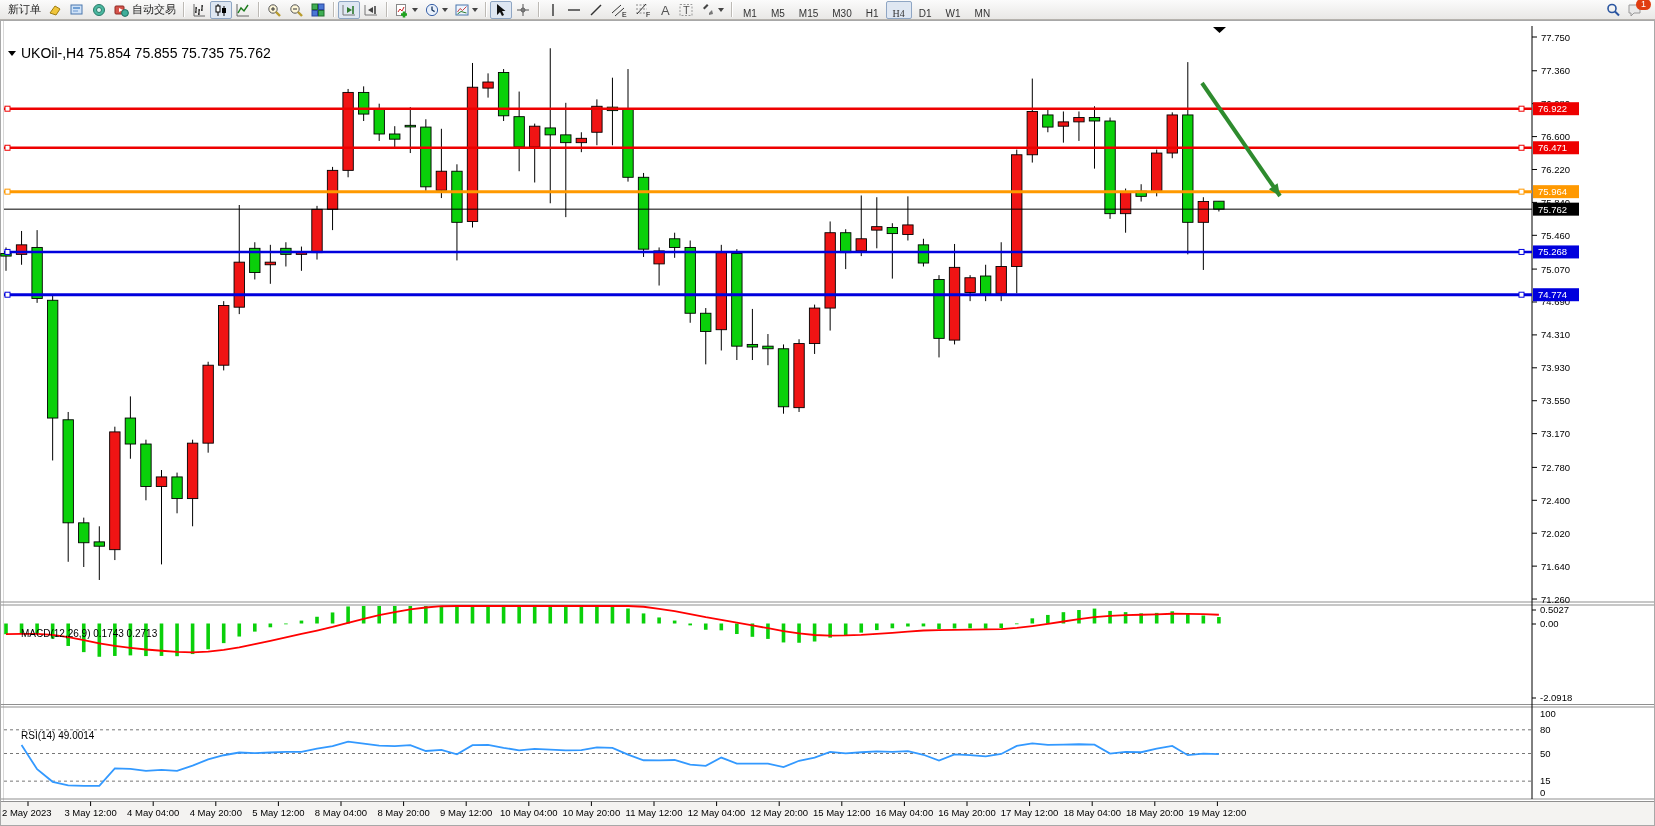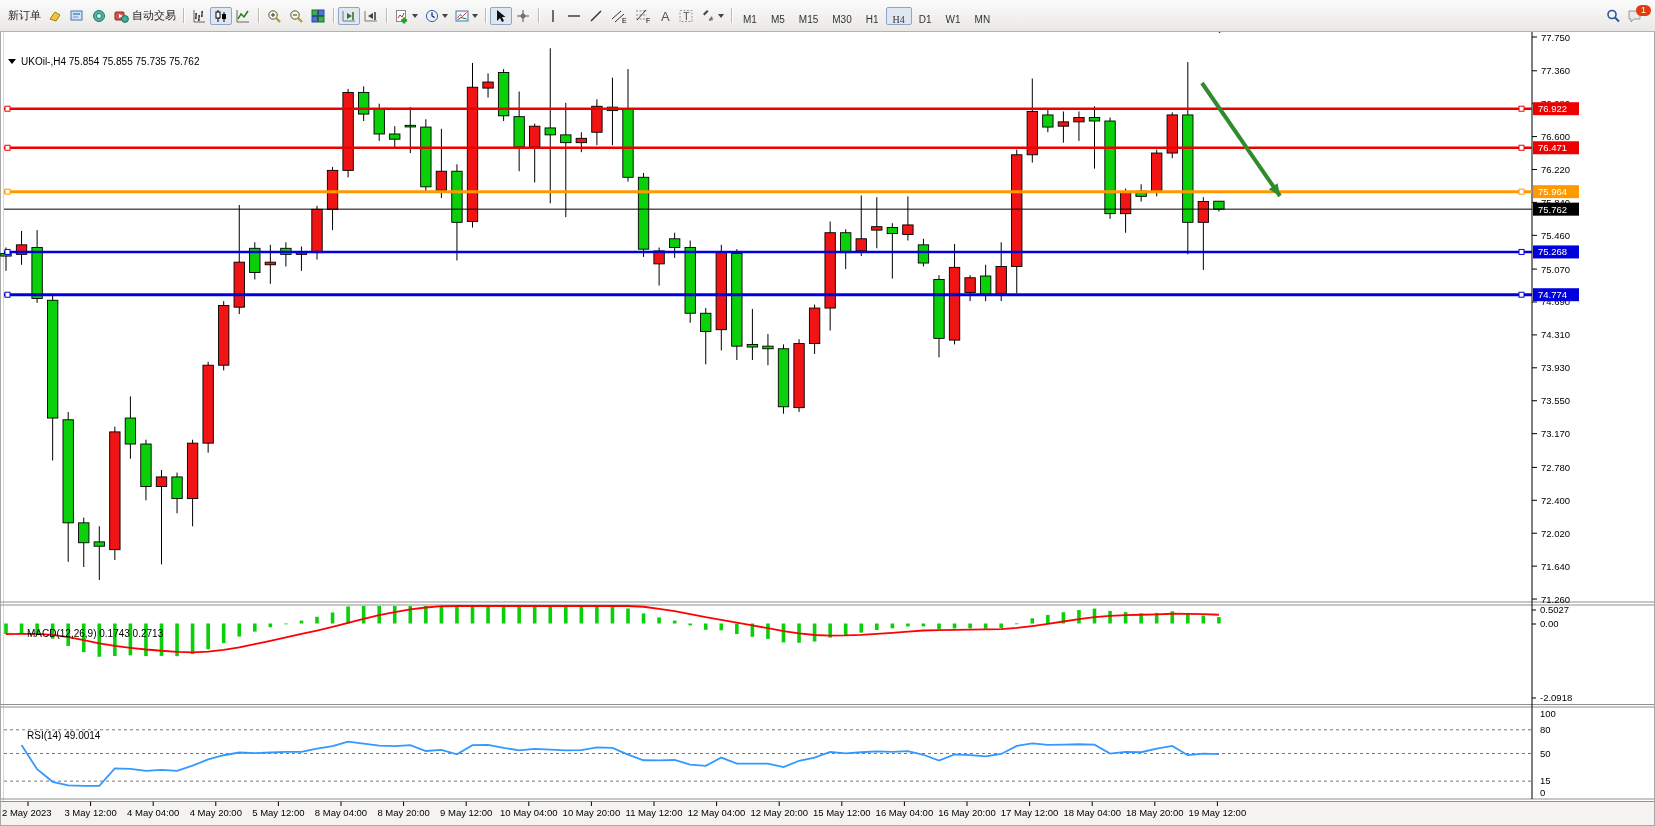--- a/index.html
+++ b/index.html
@@ -1,30 +1,30 @@
 <!DOCTYPE html>
 <html><head>
 <meta charset="utf-8">
 <style>
   html,body{margin:0;padding:0;background:#fff;}
   body{width:1655px;height:826px;overflow:hidden;font-family:"Liberation Sans",sans-serif;position:relative;}
   
-  #toolbar{position:absolute;left:0;top:0;width:1655px;height:32px;background:linear-gradient(#fbfbfb,#e9e8e6);border-bottom:1px solid #b5b2ad;display:flex;align-items:center;padding:0 2px;box-sizing:border-box;z-index:5;}
+  #toolbar{position:absolute;left:0;top:0;width:1655px;height:20px;background:linear-gradient(#fbfbfb,#e9e8e6);border-bottom:1px solid #b5b2ad;display:flex;align-items:center;padding:0 2px;box-sizing:border-box;z-index:5;}
   .tbtn{height:18px;min-width:20px;display:flex;align-items:center;justify-content:center;padding:0 2px;border:1px solid transparent;border-radius:2px;box-sizing:border-box;}
   .tbtn.active{border-color:#8fa6c4;background:#dfe7f2;font-family:Liberation Serif, serif;}
   .tbtn .lbl{font-size:11px;color:#222;margin-left:3px;white-space:nowrap;}
   .tftxt{font-size:10px;color:#333;padding:0 4px;margin-top:7px;}
   .sep{width:1px;height:15px;background:#bdbab5;box-shadow:1px 0 0 #fff;margin:0 4px;flex:none;}
   .caret{width:0;height:0;border-left:3px solid transparent;border-right:3px solid transparent;border-top:4px solid #444;margin-left:2px;}
   .badge{position:absolute;top:-3px;right:-5px;background:#e03c10;color:#fff;border-radius:7px;font-size:9px;line-height:11px;min-width:11px;text-align:center;padding:0 2px;}
   
   #chartwin{position:absolute;left:0;top:20px;width:1655px;height:806px;}
-  #title-overlay{position:absolute;left:8px;top:25px;font-size:10px;color:#000;display:flex;align-items:center;z-index:4;margin-top:11px;}
+  #title-overlay{position:absolute;left:8px;top:25px;font-size:14px;color:#000;display:flex;align-items:center;z-index:4;}
   #title-overlay .tri{width:0;height:0;border-left:4px solid transparent;border-right:4px solid transparent;border-top:5px solid #000;margin-right:5px;}
-  .panel-label{position:absolute;left:27px;font-size:10px;color:#000;z-index:4;}
+  .panel-label{position:absolute;left:21px;font-size:10px;color:#000;z-index:4;}
   #macd-label{top:608px;}
   #rsi-label{top:710px;}
   svg text{font-family:"Liberation Sans",sans-serif;}
 </style>
 </head>
 <body>
 
 <div id="toolbar">
   <div class="tbtn">
     <span class="lbl">新订单</span>

